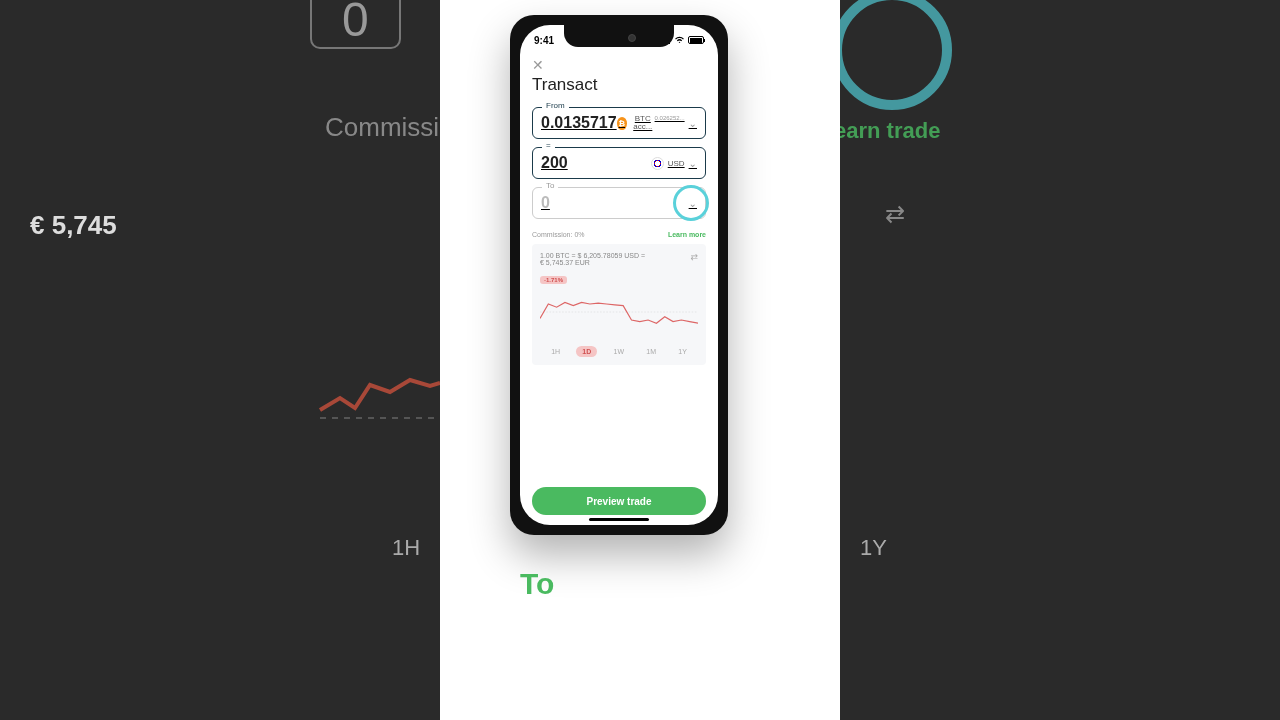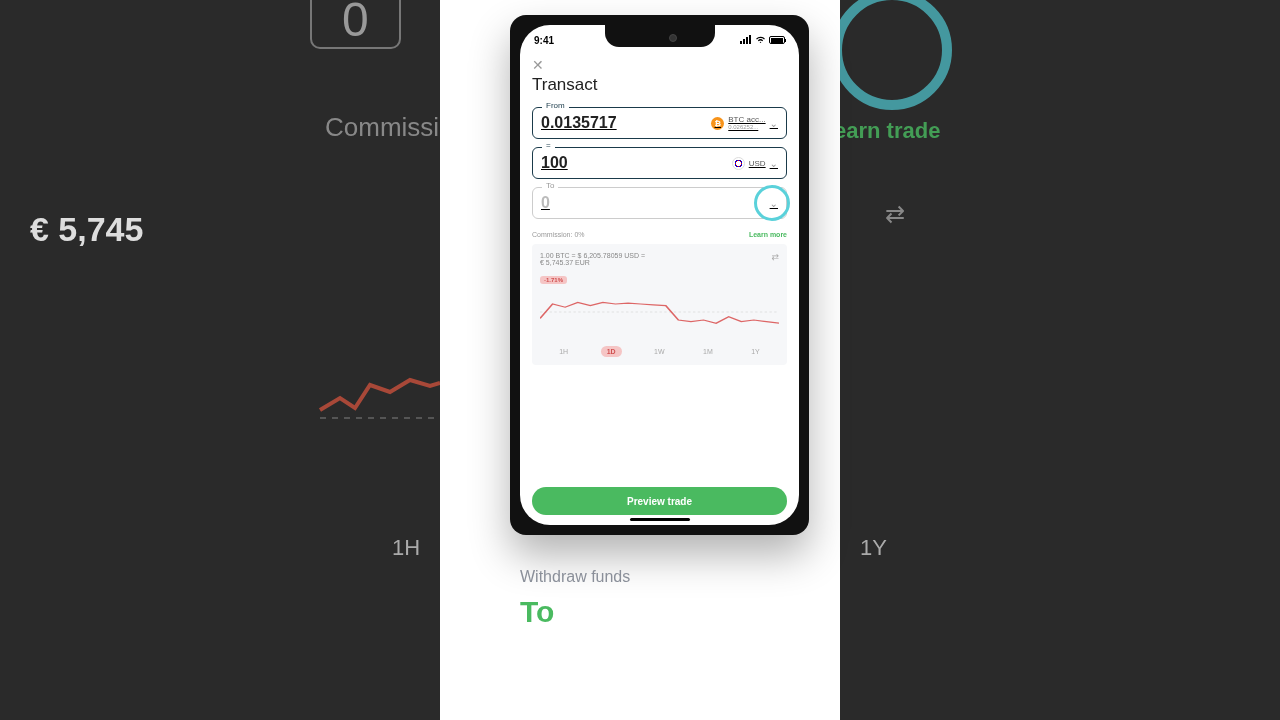--- a/index.html
+++ b/index.html
@@ -8,39 +8,39 @@
     
     .bg-left, .bg-right {
       position: absolute; top: 0; height: 720px; background: #2a2a2a;
       display: flex; flex-direction: column; justify-content: flex-start;
       padding: 20px 30px;
     }
     .bg-left { left: 0; width: 440px; }
     .bg-right { left: 840px; width: 440px; }
     .bg-info { margin-top: 190px; color: #ddd; }
     .bg-btc { font-size: 26px; font-weight: 600; color: #bbb; }
-    .bg-eur { font-size: 34px; font-weight: 700; color: #ddd; }
+    .bg-eur { font-size: 26px; font-weight: 700; color: #ddd; }
     .bg-chg { margin-top: 10px; display: inline-block; background: rgba(200,80,80,0.25); color: rgba(220,100,100,0.9); padding: 6px 14px; border-radius: 6px; font-size: 22px; font-weight: 600; }
     .bg-left-chart { position: absolute; left: 260px; top: 350px; }
     .bg-right-chart { position: absolute; left: 0; top: 415px; }
     .bg-commission { position: absolute; top: 112px; left: 325px; color: #888; font-size: 26px; }
     .bg-learn { position: absolute; top: 118px; left: 834px; color: rgba(74,186,96,0.8); font-size: 22px; font-weight: 600; }
     .bg-ring { position: absolute; top: -10px; left: 832px; width: 120px; height: 120px; border: 10px solid rgba(80,200,210,0.7); border-radius: 50%; }
     .bg-swap { position: absolute; top: 200px; left: 885px; color: #888; font-size: 24px; }
     .bg-1h { position: absolute; top: 535px; left: 392px; color: #aaa; font-size: 22px; font-weight: 500; }
     .bg-1y { position: absolute; top: 535px; left: 860px; color: #aaa; font-size: 22px; font-weight: 500; }
     .bg-zero-box { position: absolute; top: -10px; left: 310px; border: 2px solid #777; border-radius: 10px; padding: 0 30px; color: #999; font-size: 48px; }
 
     
     .center-strip { position: absolute; left: 440px; top: 0; width: 400px; height: 720px; background: #fff; }
 
     
     .phone {
-      position: absolute; left: 510px; top: 15px; width: 299px; height: 520px;
-      background: #111; border-radius: 16px; padding: 10px;
+      position: absolute; left: 510px; top: 15px; width: 218px; height: 520px;
+      background: #111; border-radius: 24px; padding: 10px;
       box-shadow: 0 20px 40px rgba(0,0,0,0.3);
     }
     .screen {
       width: 100%; height: 100%; background: #fff; border-radius: 30px;
       overflow: hidden; position: relative; display: flex; flex-direction: column;
     }
     .notch {
       position: absolute; top: 0; left: 50%; transform: translateX(-50%);
       width: 110px; height: 22px; background: #111;
       border-bottom-left-radius: 14px; border-bottom-right-radius: 14px;
@@ -70,21 +70,21 @@
       width: 100%; height: 32px; border: 1.5px solid #1a3a4a; border-radius: 6px;
       display: flex; align-items: center; padding: 0 8px;
     }
     .field.light { border-color: #ccc; }
     .field-value { flex: 1; font-size: 16px; font-weight: 600; color: #222; }
     .field-value.placeholder { color: #bbb; }
     .field-currency { display: flex; align-items: center; gap: 4px; font-size: 8px; color: #555; }
     .coin-ic { width: 13px; height: 13px; border-radius: 50%; display: flex; align-items: center; justify-content: center; font-size: 8px; color: #fff; font-weight: 700; }
     .btc-ic { background: #f7931a; }
     .usd-ic { background: radial-gradient(circle, #fff 30%, #d00 30% 40%, #00d 40% 50%, #fff 50%); border:1px solid #ddd; }
-    .acc-txt { display:flex; flex-direction:column; line-height:1; }
+    .acc-txt { display:flex; flex-direction:row; line-height:1;text-align:center; }
     .acc-sub { font-size:6px; color:#999; }
     .chev { color: #999; font-size: 10px; }
 
     .to-ring {
       position: absolute; right: -3px; top: -2px; width: 36px; height: 36px;
       border: 3px solid #5ad1da; border-radius: 50%; pointer-events: none;
     }
 
     .comm-row { display: flex; justify-content: space-between; font-size: 7px; margin: 4px 0 6px; }
     .comm-txt { color: #999; }
@@ -170,21 +170,21 @@
               <span class="acc-sub">0.026252...</span>
             </div>
             <span class="chev">⌄</span>
           </div>
         </div>
       </div>
 
       <div class="field-wrap">
         <div class="field-label">=</div>
         <div class="field">
-          <div class="field-value">100</div>
+          <div class="field-value">200</div>
           <div class="field-currency">
             <div class="coin-ic usd-ic"></div>
             <span>USD</span>
             <span class="chev">⌄</span>
           </div>
         </div>
       </div>
 
       <div class="field-wrap">
         <div class="field-label" style="color:#999">To</div>
@@ -223,15 +223,14 @@
       </div>
 
       <div class="spacer"></div>
       <button class="cta-btn">Preview trade</button>
     </div>
     <div class="home-bar"></div>
   </div>
 </div>
 
 <div class="caption">
-  <div class="cap-sub">Withdraw funds</div>
   <div class="cap-2">To</div>
 </div>
 
 </body></html>

